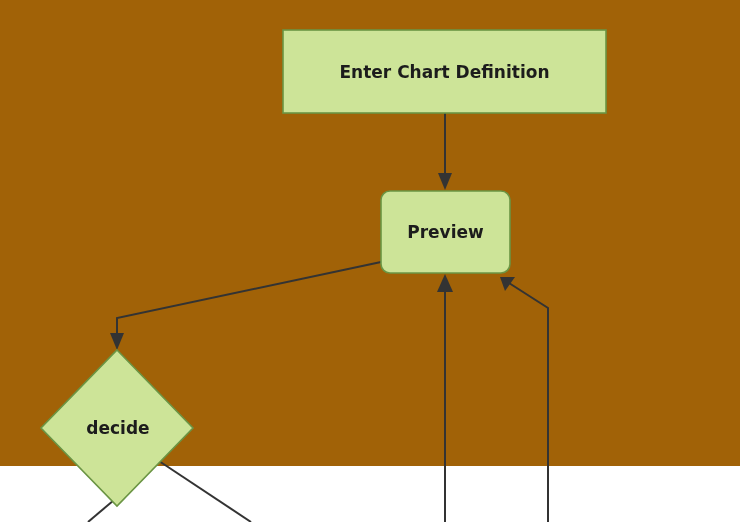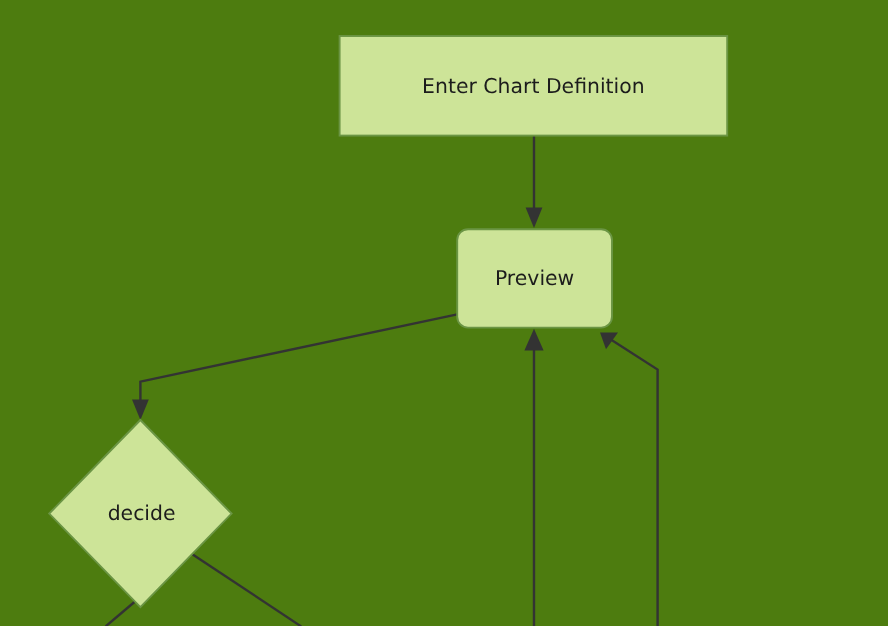--- a/index.html
+++ b/index.html
@@ -9,22 +9,23 @@
   }
   body {
     width: 740px;
     height: 522px;
     overflow: hidden;
     font-family: "DejaVu Sans", "Liberation Sans", sans-serif;
   }
   #diagram-root {
     position: relative;
     width: 740px;
-    height: 522px;
-    background: #4d7c0f;
+    height: 466px;
+    background: #a16207;
+    font-weight: bold;
   }
   #flow-svg {
     position: absolute;
     top: 0;
     left: 0;
     width: 740px;
     height: 522px;
     display: block;
   }
   .node-shape {

